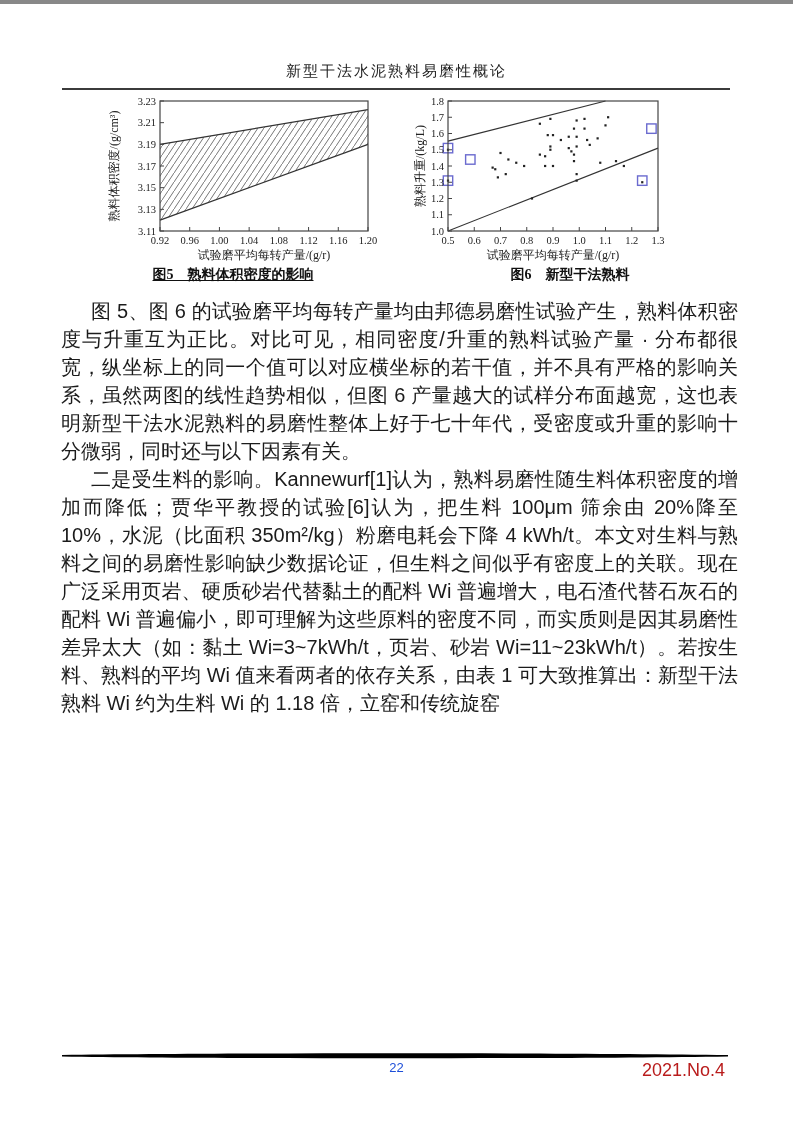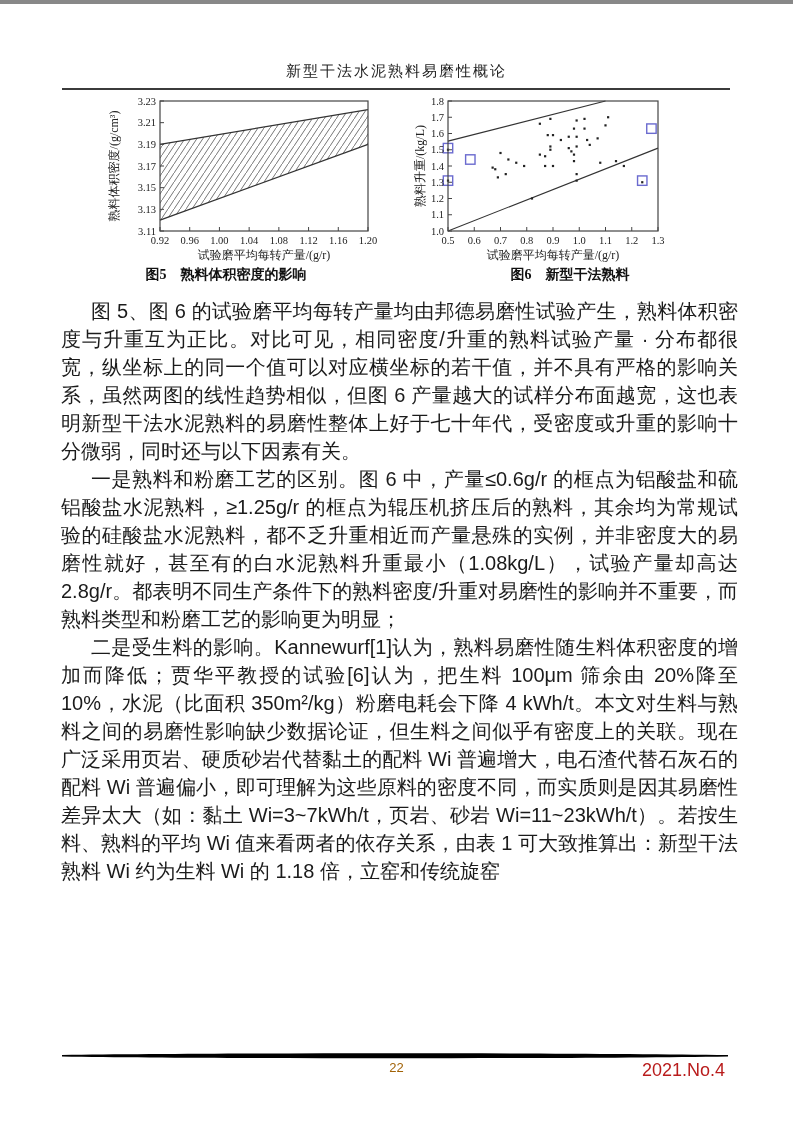--- a/index.html
+++ b/index.html
@@ -17,29 +17,29 @@
   .fig-svg{position:absolute; overflow:visible;}
   #chart0{left:96px;  top:88px; width:292px; height:172px;}
   #chart1{left:414px; top:88px; width:312px; height:172px;}
   .tick{font:10.5px "Liberation Serif","DejaVu Serif",serif; fill:#222;}
   .axis-title{font:12px "Liberation Serif","DejaVu Serif",serif; fill:#222;}
   .fig-caption{
     position:absolute; top:262px; text-align:center;
     font-family:"Liberation Serif","DejaVu Serif",serif;
     font-weight:bold; font-size:14px; color:#111;
   }
-  #cap0{left:80px; width:292px;}
+  #cap0{left:87px; width:292px;text-decoration:underline;}
   #cap1{left:414px; width:312px;}
   .body-text{
     position:absolute; left:61px; top:293px; width:677px;
     font-size:20px; line-height:28px; text-align:justify;
   }
   .body-text p{margin:0; text-indent:30px;}
   .footer-rule{position:absolute; left:62px; top:1048px; width:666px; height:8px;}
-  .page-number{position:absolute; top:1056px; left:0; width:100%; text-align:center; font-size:13px; color:#a16207;}
+  .page-number{position:absolute; top:1056px; left:0; width:100%; text-align:center; font-size:13px; color:#1d4ed8;}
   .issue{position:absolute; top:1056px; right:68px; font-size:18px; color:#b91c1c;}
 </style>
 </head>
 <body>
 
 <div class="page">
 
   <div class="doc-title">新型干法水泥熟料易磨性概论</div>
   <div class="header-rule"></div>
 
@@ -182,21 +182,20 @@
       <text x="30" y="12.5" text-anchor="end" class="tick">1.8</text>
       <text x="139" y="167" text-anchor="middle" class="axis-title">试验磨平均每转产量/(g/r)</text>
       <text text-anchor="middle" class="axis-title" transform="translate(10,74) rotate(-90)">熟料升重/(kg/L)</text>
     </svg>
 
   <div id="cap0" class="fig-caption">图5　熟料体积密度的影响</div>
   <div id="cap1" class="fig-caption">图6　新型干法熟料</div>
 
   <div class="body-text">
     <p>图 5、图 6 的试验磨平均每转产量均由邦德易磨性试验产生，熟料体积密度与升重互为正比。对比可见，相同密度/升重的熟料试验产量 · 分布都很宽，纵坐标上的同一个值可以对应横坐标的若干值，并不具有严格的影响关系，虽然两图的线性趋势相似，但图 6 产量越大的试样分布面越宽，这也表明新型干法水泥熟料的易磨性整体上好于七十年代，受密度或升重的影响十分微弱，同时还与以下因素有关。</p>
-    <p>一是熟料和粉磨工艺的区别。图 6 中，产量≤0.6g/r 的框点为铝酸盐和硫铝酸盐水泥熟料，≥1.25g/r 的框点为辊压机挤压后的熟料，其余均为常规试验的硅酸盐水泥熟料，都不乏升重相近而产量悬殊的实例，并非密度大的易磨性就好，甚至有的白水泥熟料升重最小（1.08kg/L），试验产量却高达 2.8g/r。都表明不同生产条件下的熟料密度/升重对易磨性的影响并不重要，而熟料类型和粉磨工艺的影响更为明显；</p>
     <p>二是受生料的影响。Kannewurf[1]认为，熟料易磨性随生料体积密度的增加而降低；贾华平教授的试验[6]认为，把生料 100μm 筛余由 20%降至 10%，水泥（比面积 350m²/kg）粉磨电耗会下降 4 kWh/t。本文对生料与熟料之间的易磨性影响缺少数据论证，但生料之间似乎有密度上的关联。现在广泛采用页岩、硬质砂岩代替黏土的配料 Wi 普遍增大，电石渣代替石灰石的配料 Wi 普遍偏小，即可理解为这些原料的密度不同，而实质则是因其易磨性差异太大（如：黏土 Wi=3~7kWh/t，页岩、砂岩 Wi=11~23kWh/t）。若按生料、熟料的平均 Wi 值来看两者的依存关系，由表 1 可大致推算出：新型干法熟料 Wi 约为生料 Wi 的 1.18 倍，立窑和传统旋窑</p>
   </div>
 
   <svg class="footer-rule" viewBox="0 0 666 8" preserveAspectRatio="none">
     <path d="M0,2.9 C160,0.7 506,0.6 666,3.0 L666,4.4 C506,6.9 160,6.9 0,4.5 Z" fill="#000"></path>
   </svg>
   <div class="page-number">22</div>
   <div class="issue">2021.No.4</div>
 
 </div>

